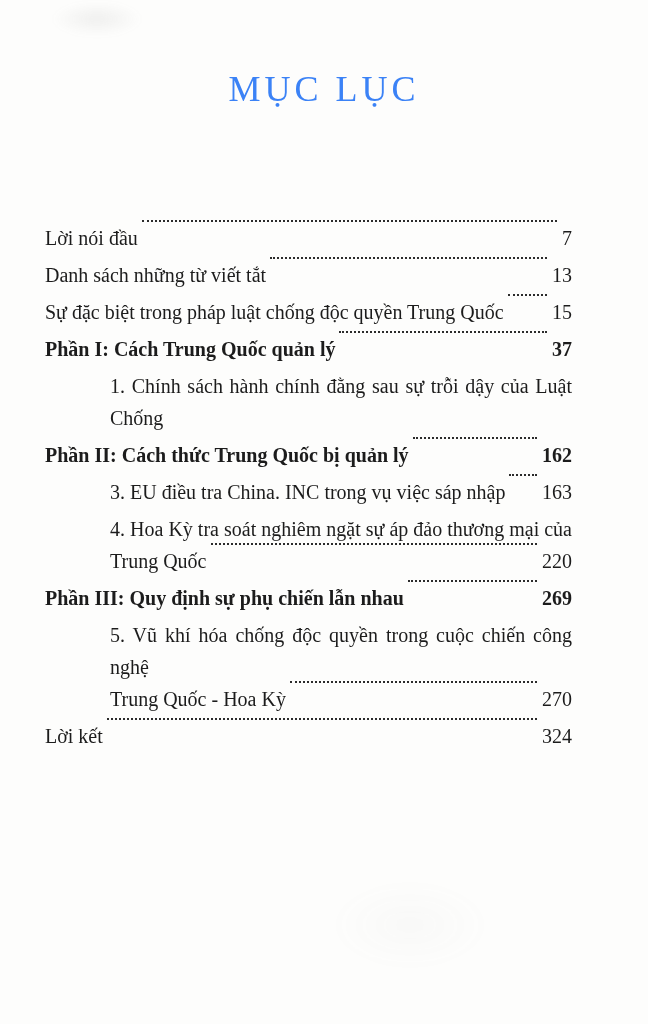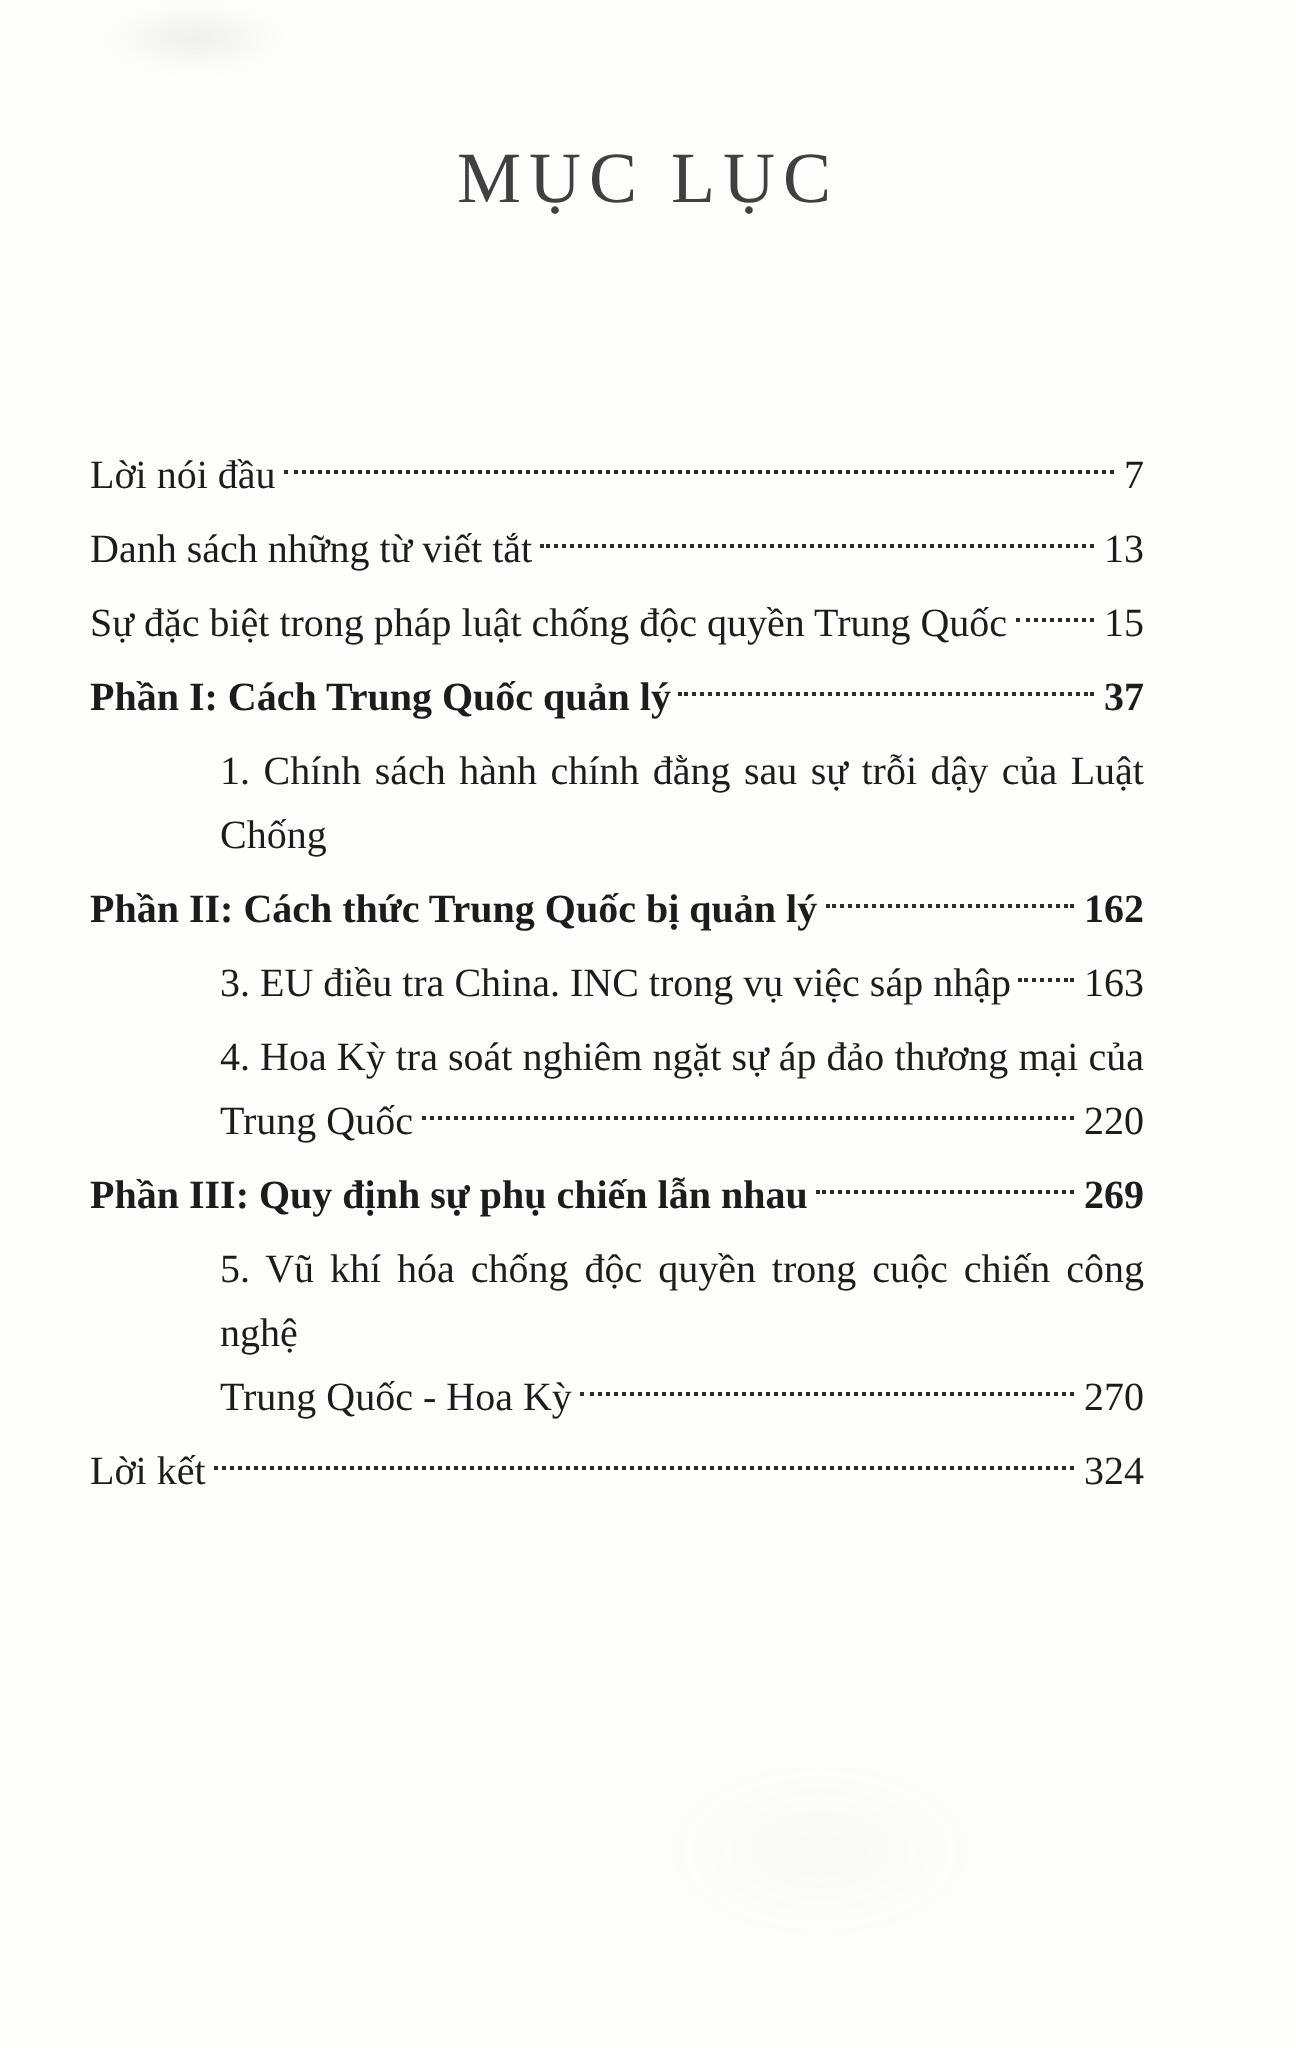--- a/index.html
+++ b/index.html
@@ -39,21 +39,21 @@
   .title {
     margin: 0;
     position: absolute;
     top: 68px;
     left: 0;
     right: 0;
     text-align: center;
     font-size: 36px;
     font-weight: 400;
     letter-spacing: 4px;
-    color: #404040;
+    color: #3b82f6;
   }
   .toc {
     position: absolute;
     left: 45px;
     top: 222px;
     width: 527px;
     font-size: 20px;
     line-height: 32px;
   }
   .entry {
@@ -64,21 +64,21 @@
   }
   .entry.indent {
     padding-left: 65px;
   }
   .wrap-line {
     text-align: justify;
     text-align-last: justify;
   }
   .last-line {
     display: flex;
-    align-items: center;
+    align-items: flex-start;
   }
   .last-line .text {
     white-space: nowrap;
   }
   .dots {
     flex: 1 1 auto;
     min-width: 12px;
     border-bottom: 2px dotted #2b2b2b;
     margin: 0 5px 0 4px;
     transform: translateY(-2px);

